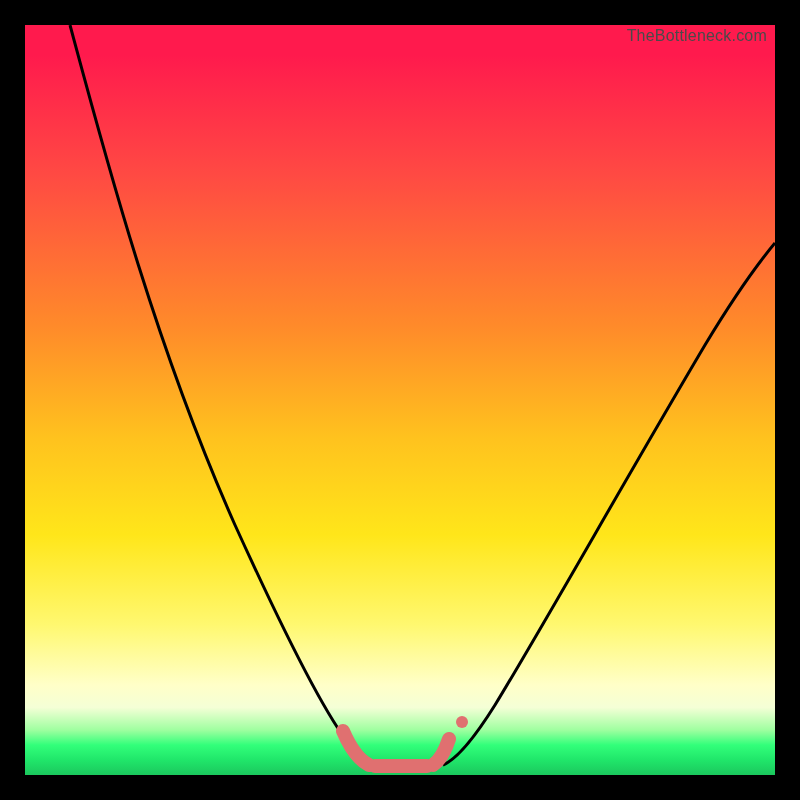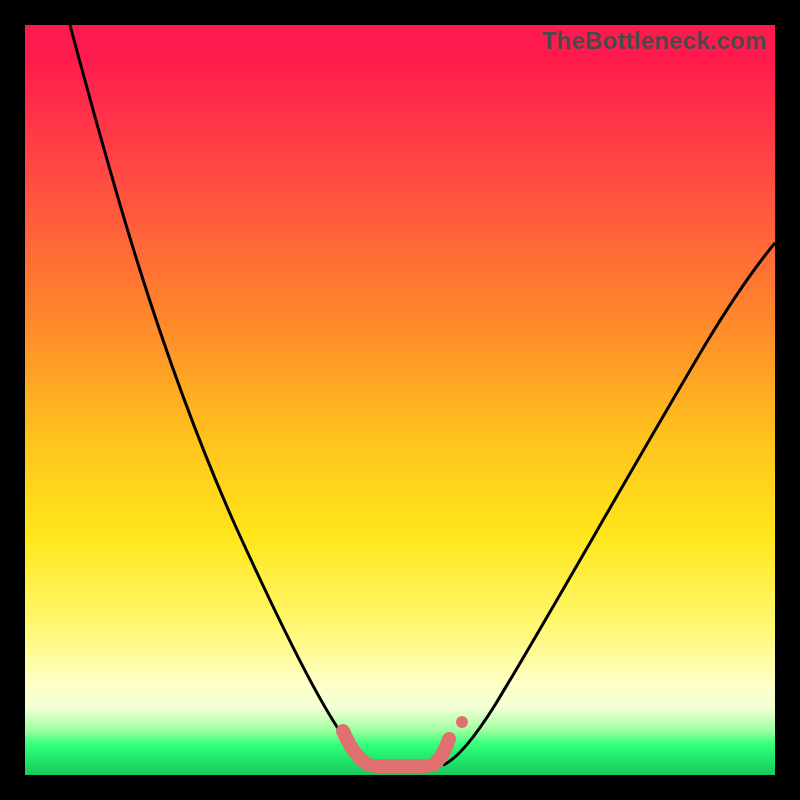--- a/index.html
+++ b/index.html
@@ -39,22 +39,22 @@
       #32ff7a 96%,
       #20e66a 98%,
       #1bc75d 100%
     );
   }
   .watermark {
     position: absolute;
     top: 2px;
     right: 8px;
     color: #4a4a4a;
-    font-size: 24px;
-    font-weight: 700;
+    font-size: 16px;
+    font-weight: 400;
     letter-spacing: 0.2px;
     z-index: 5;
   }
   svg.curves {
     position: absolute;
     left: 0;
     top: 0;
     width: 750px;
     height: 750px;
     z-index: 2;

